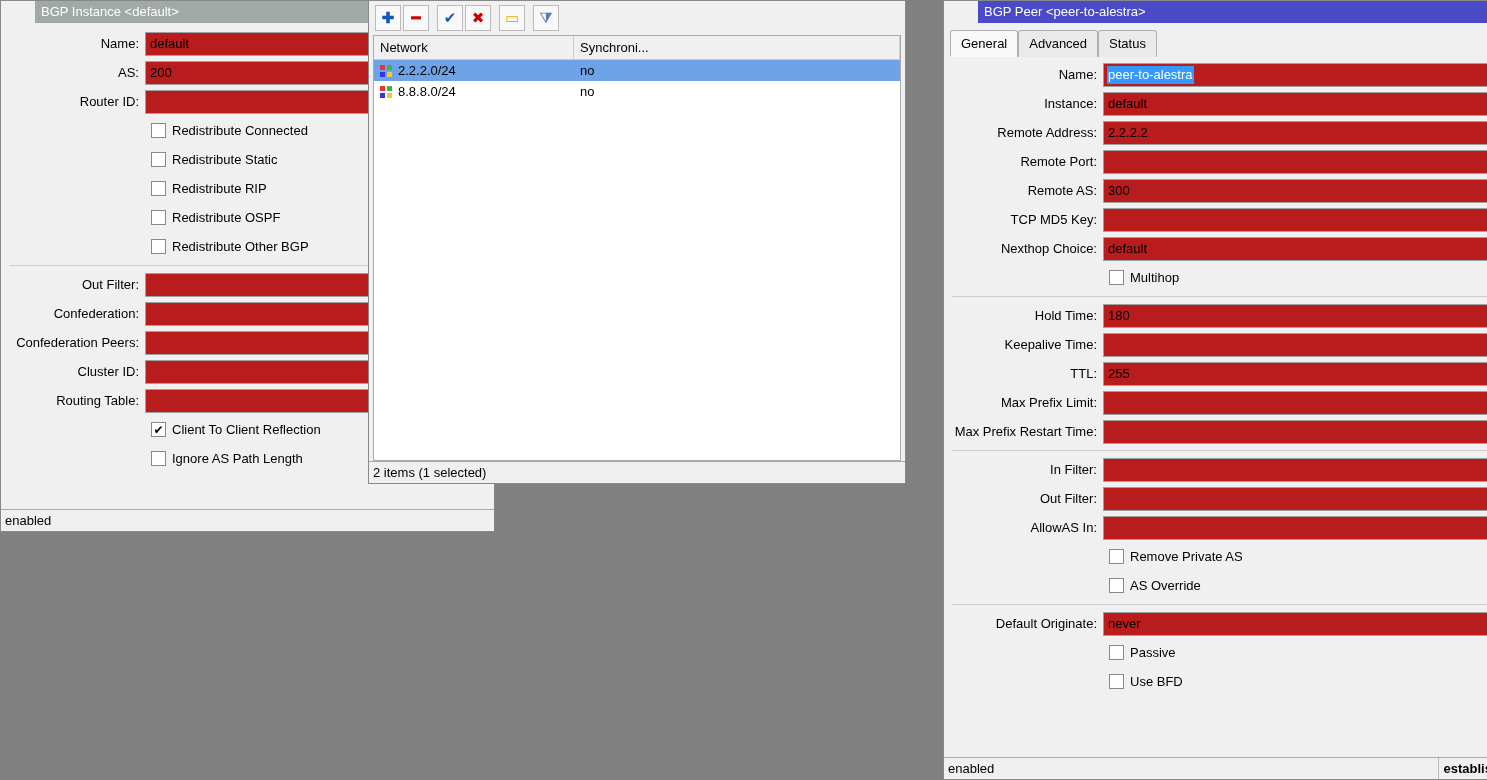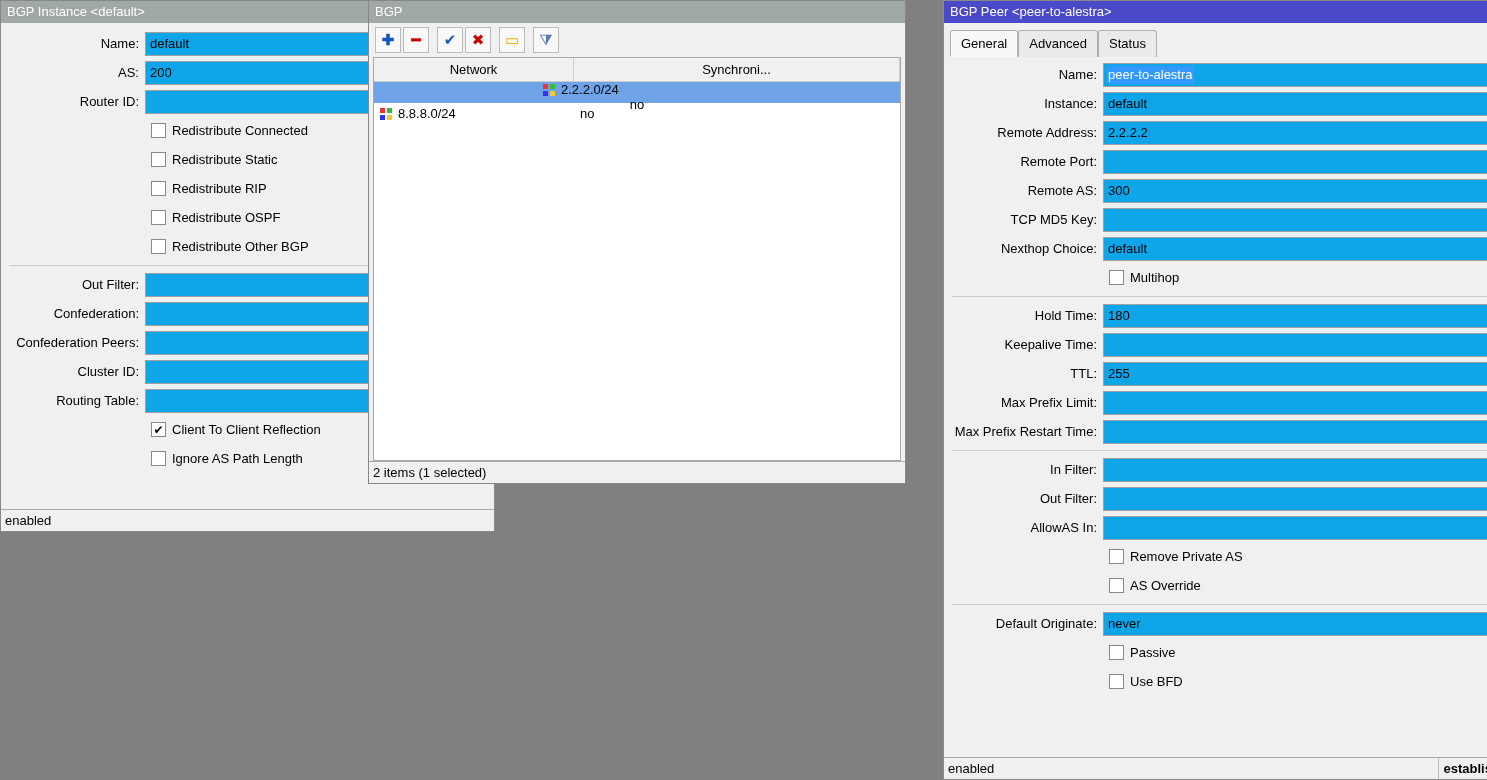--- a/index.html
+++ b/index.html
@@ -20,31 +20,32 @@
     border:1px solid #888;
     display:flex;
     flex-direction:column;
   }
   .titlebar {
     height:22px;
     line-height:22px;
     padding:0 6px;
     font-size:13px;
     color:#fff;
+    margin-left:34px;
   }
   .titlebar.inactive { background:#a0a8a8; color:#fff; }
   .titlebar.active   { background:#4a4ac8; color:#fff; }
   .body { flex:1; overflow:hidden; display:flex; flex-direction:column; }
   .form-row { display:flex; align-items:center; height:29px; margin:0 4px; }
   .form-label { width:140px; text-align:right; padding-right:6px; white-space:nowrap; }
   .form-field { flex:1; position:relative; display:flex; align-items:center; }
   .peer .form-label { width:155px; }
   input.txt {
     width:100%; height:24px; border:1px solid #a0a0a0; padding:8px 4px;
-    font:inherit; background:#0ea5e9;
+    font:inherit; background:#b91c1c;
   }
   .sel-highlight {
     position:absolute; left:4px; top:3px; bottom:3px;
     background:#3399ff; color:#fff; padding:0 1px; line-height:18px;
     pointer-events:none;
   }
   .drop-btn {
     width:18px; height:24px; border:1px solid #a0a0a0; background:#f4f4f4;
     display:flex; align-items:center; justify-content:center; font-size:10px;
     cursor:pointer; margin-left:2px;
@@ -68,30 +69,30 @@
   .tab.selected { background:#f8f8f8; border-bottom:1px solid #f8f8f8; }
   .peer .tabs { padding-top:6px; }
   .toolbar { display:flex; align-items:center; padding:4px 6px; gap:2px; }
   .tool-btn {
     width:26px; height:26px; border:1px solid #bbb; background:#f8f8f8;
     display:flex; align-items:center; justify-content:center; font-size:15px;
     cursor:pointer;
   }
   .sep { width:4px; }
   .table-wrap { flex:1; border:1px solid #aaa; margin:0 4px; background:#fff; display:flex; flex-direction:column; overflow:hidden; }
-  .thead { display:flex; height:24px; background:#f0f0f0; border-bottom:1px solid #ccc;text-align:center; }
+  .thead { display:flex; height:24px; background:#f0f0f0; border-bottom:1px solid #ccc; }
   .thead .th { padding:4px 6px; border-right:1px solid #ccc; }
   .th.net { width:200px; }
   .th.sync { width:100px; flex:1; }
   .tbody { flex:1; overflow:auto; }
   .trow { display:flex; height:21px; align-items:center; }
   .trow .td { padding:0 6px; }
   .td.net { width:200px; display:flex; align-items:center; gap:6px; }
   .td.sync { flex:1; }
-  .trow.sel { background:#6ea3e8; color:#000;flex-direction:column; }
+  .trow.sel { background:#6ea3e8; color:#000; }
   .net-icon { width:12px; height:12px; display:inline-block; 
     background:
       linear-gradient(#e33,#e33) 0 0/5px 5px no-repeat,
       linear-gradient(#3b3,#3b3) 7px 0/5px 5px no-repeat,
       linear-gradient(#33e,#33e) 0 7px/5px 5px no-repeat,
       linear-gradient(#ec3,#ec3) 7px 7px/5px 5px no-repeat;
   }
   .section-sep { height:1px; background:#ccc; margin:4px 8px; }
 </style>
 </head>
@@ -193,21 +194,20 @@
       </div>
 
     <div style="flex:1"></div>
   </div>
   <div class="statusbar">
     <span>enabled</span>
   </div>
 </div>
 
 <div class="window" style="left:368px; top:0; width:538px; height:484px;">
-  <div class="titlebar inactive">BGP</div>
   <div class="body">
     <div class="toolbar">
       <div class="tool-btn">
           <span style="color:#1455c0;font-weight:bold;">✚</span>
         </div>
       <div class="tool-btn">
           <span style="color:#c00;font-weight:bold;">━</span>
         </div>
       <div class="sep"></div>
       <div class="tool-btn">

